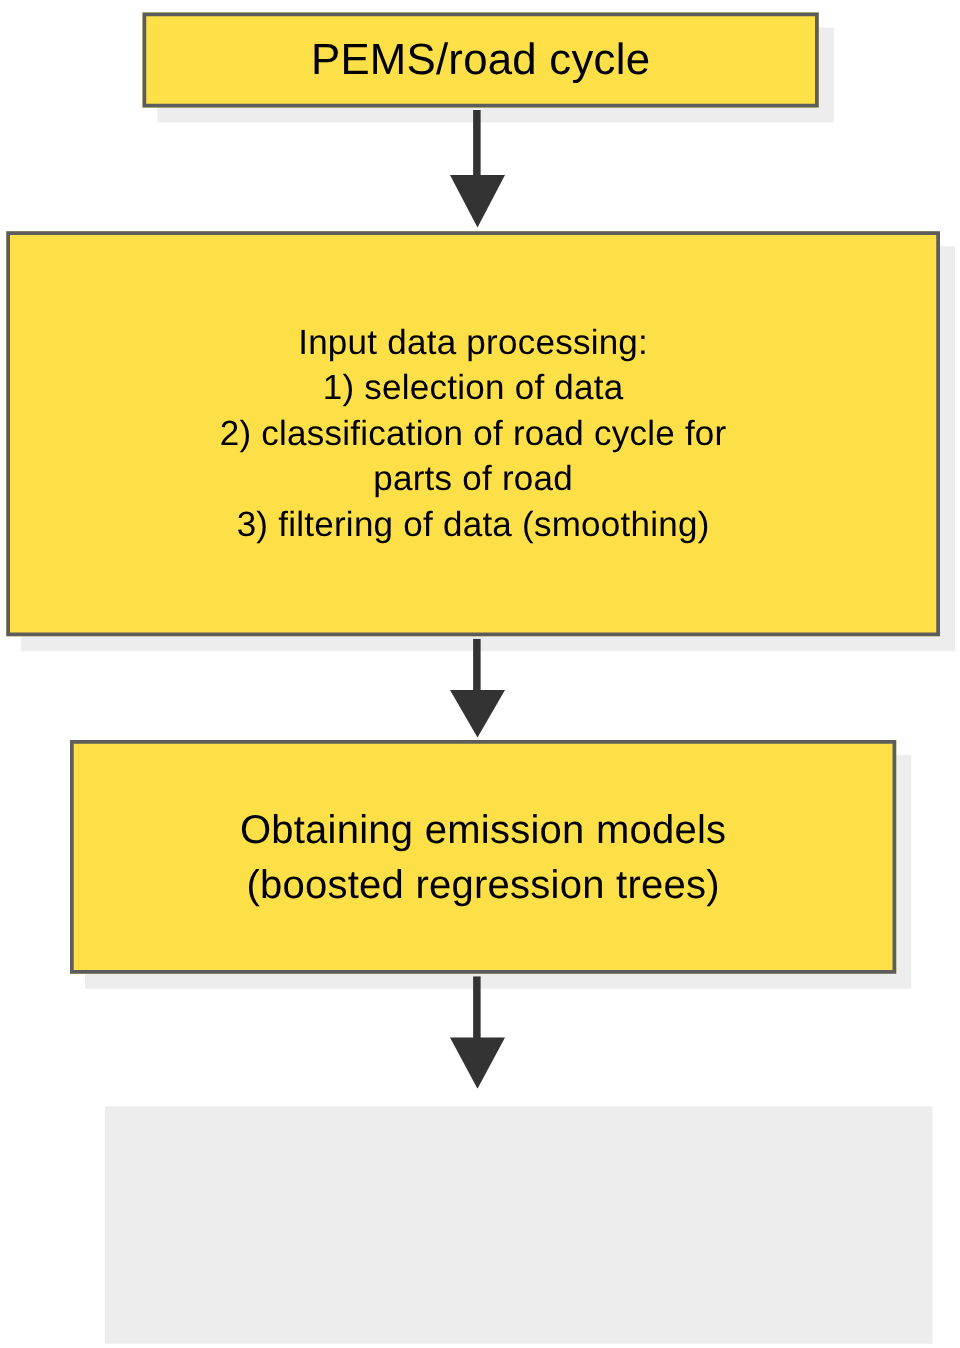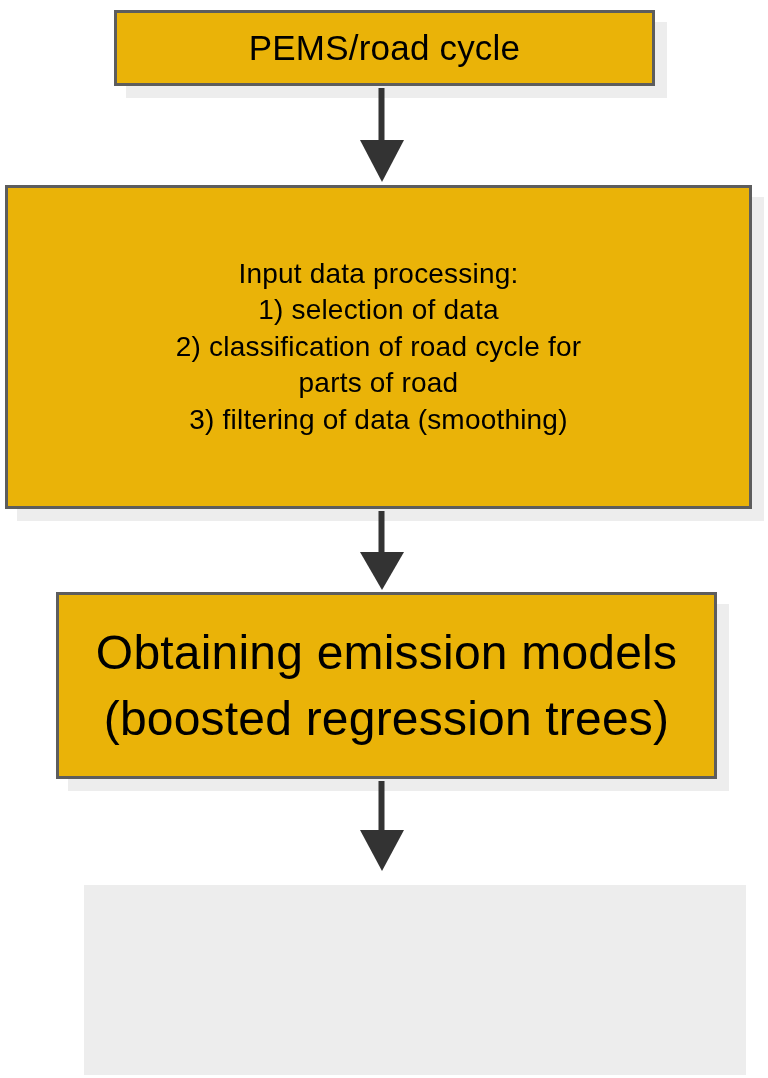--- a/index.html
+++ b/index.html
@@ -21,21 +21,21 @@
     left: 0;
     top: 0;
     width: 768px;
     height: 1078px;
   }
 
   
   .node {
     position: absolute;
     box-sizing: border-box;
-    background: #eab308;
+    background: #fde047;
     border: 3px solid #5d5d5d;
     display: flex;
     align-items: center;
     justify-content: center;
     text-align: center;
     color: #000000;
     z-index: 2;
   }
   
   .node-shadow {
@@ -55,21 +55,21 @@
   #node-1 { left: 114px; top: 10px;  width: 541px; height: 76px; }
   #shadow-1 { left: 126px; top: 22px;  width: 541px; height: 76px; }
   #node-1 .label { font-size: 35px; }
 
   #node-2 { left: 5px;   top: 185px; width: 747px; height: 324px; }
   #shadow-2 { left: 17px;  top: 197px; width: 747px; height: 324px; }
   #node-2 .label { font-size: 28px; line-height: 1.30; }
 
   #node-3 { left: 56px;  top: 592px; width: 661px; height: 187px; }
   #shadow-3 { left: 68px;  top: 604px; width: 661px; height: 187px; }
-  #node-3 .label { font-size: 48px; line-height: 1.36; }
+  #node-3 .label { font-size: 32px; line-height: 1.36; }
 
   #node-4 { left: 72px;  top: 873px; width: 662px; height: 190px; }
   #shadow-4 { left: 84px;  top: 885px; width: 662px; height: 190px; }
   #node-4 .label { font-size: 36px; line-height: 1.36; }
 
   
   .arrow {
     position: absolute;
     z-index: 3;
   }

